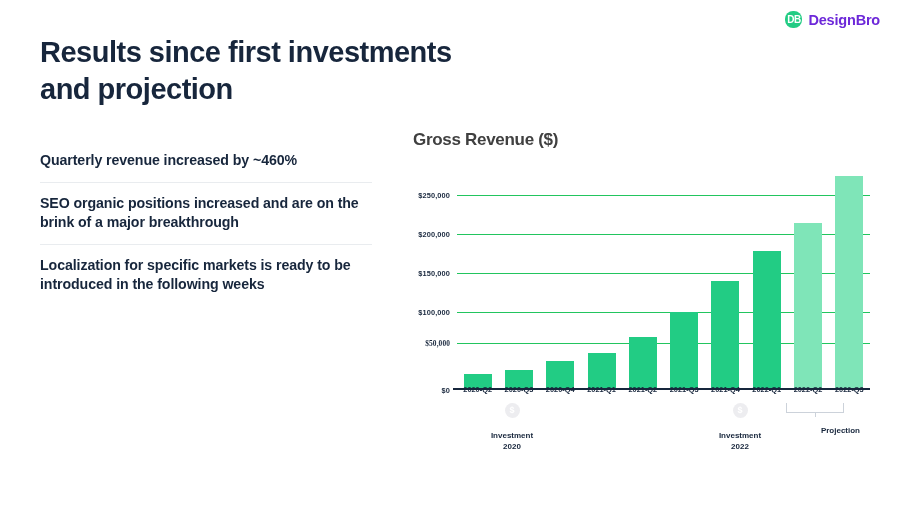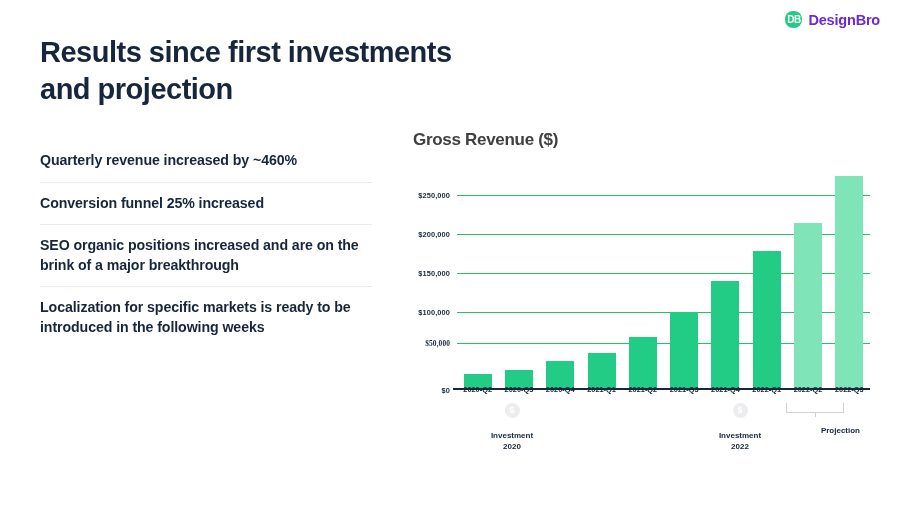--- a/index.html
+++ b/index.html
@@ -127,21 +127,20 @@
   <div class="logo-text">DesignBro</div>
 </div>
 
 <div class="slide-title">
   <div>Results since first investments</div>
   <div>and projection</div>
 </div>
 
 <div class="bullets">
   <div class="bullet">Quarterly revenue increased by ~460%</div>
-  <div class="bullet">Conversion funnel 25% increased</div>
   <div class="bullet">SEO organic positions increased and are on the brink of a major breakthrough</div>
   <div class="bullet">Localization for specific markets is ready to be introduced in the following weeks</div>
 </div>
 
 <div class="chart-title">Gross Revenue ($)</div>
 
 <div class="chart">
   <div class="plot">
     <div id="gridlines">
         <div class="gridline" style="top: 218px; background: transparent;">

